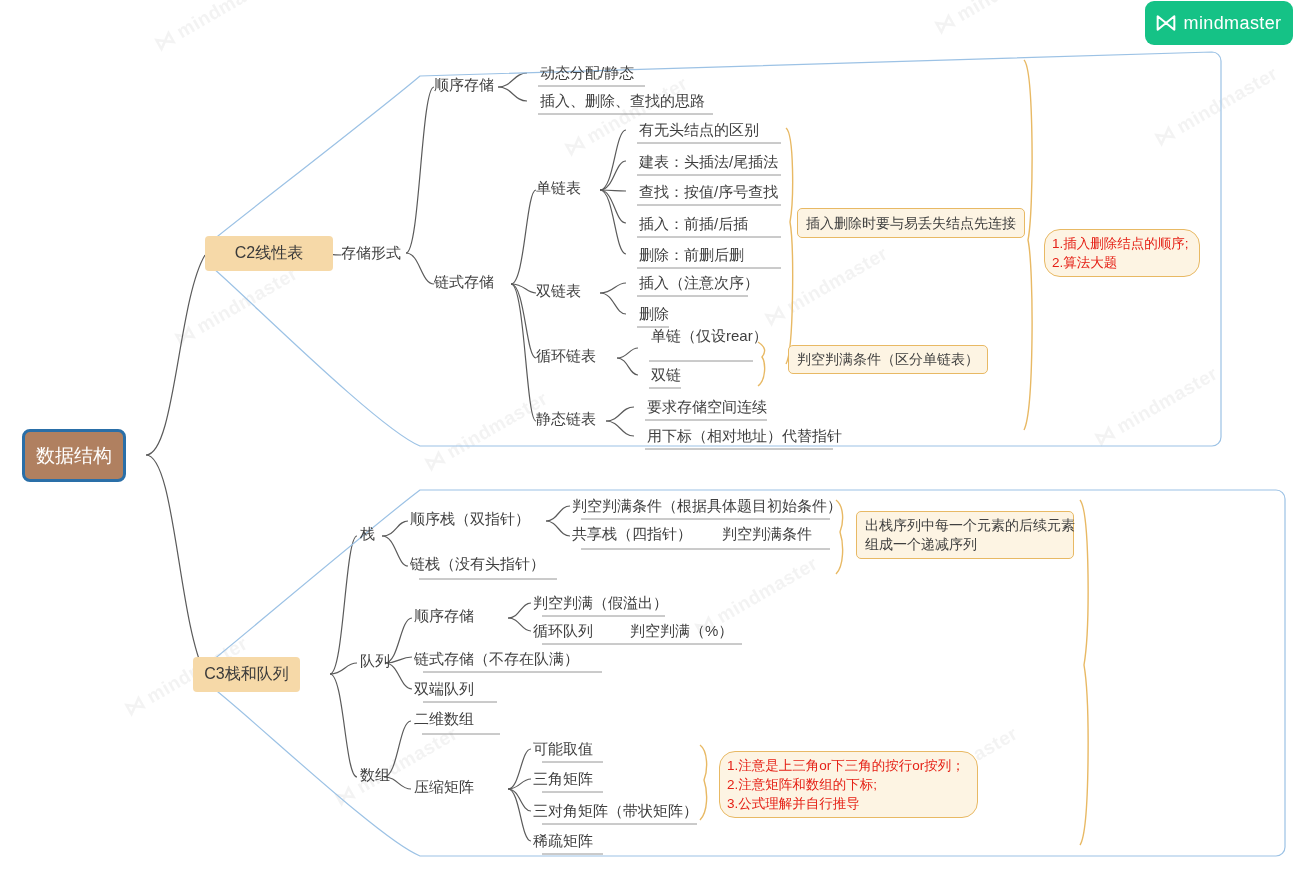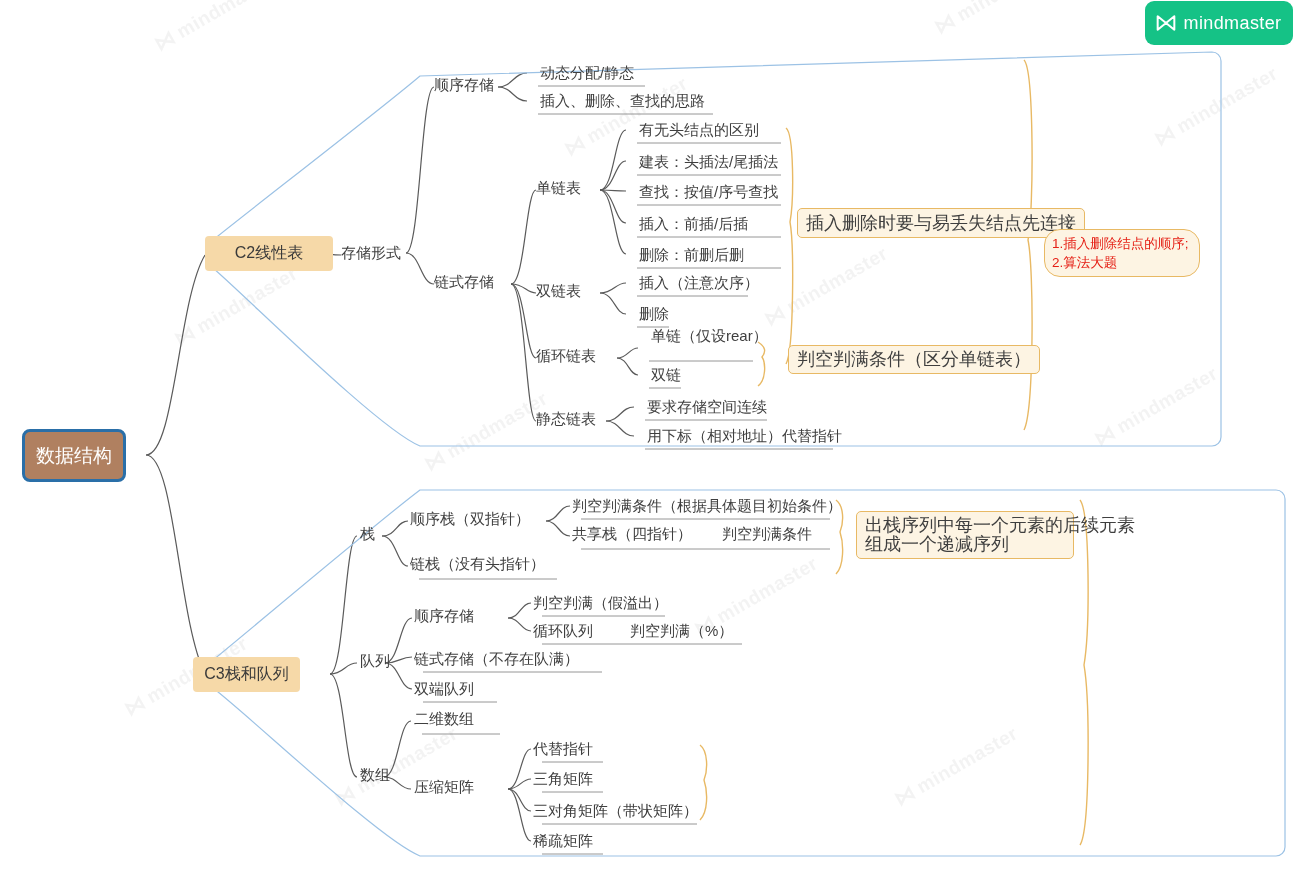--- a/index.html
+++ b/index.html
@@ -101,21 +101,21 @@
     font-size: 15px;
     line-height: 20px;
     display: flex;
     align-items: center;
   }
   .callout {
     background: #fdf4e3;
     border: 1px solid #e8b964;
     border-radius: 5px;
     color: #3f3f3f;
-    font-size: 18px;
+    font-size: 14px;
     line-height: 19px;
     padding: 4px 8px;
     display: flex;
     align-items: center;
   }
   .callout-red {
     background: #fdf4e3;
     border: 1px solid #e8b964;
     border-radius: 16px;
     color: #e52016;
@@ -309,25 +309,30 @@
   <div class="node leaf" style="left:414px; top:606px;">顺序存储</div>
   <div class="node leaf" style="left:533px; top:593px;">判空判满（假溢出）</div>
   <div class="node leaf" style="left:533px; top:621px;">循环队列</div>
   <div class="node leaf" style="left:630px; top:621px;">判空判满（%）</div>
   <div class="node leaf" style="left:414px; top:649px;">链式存储（不存在队满）</div>
   <div class="node leaf" style="left:414px; top:679px;">双端队列</div>
 
   <div class="node leaf" style="left:360px; top:765px;">数组</div>
   <div class="node leaf" style="left:414px; top:709px;">二维数组</div>
   <div class="node leaf" style="left:414px; top:777px;">压缩矩阵</div>
-  <div class="node leaf" style="left:533px; top:739px;">代替指针</div>
+  <div class="node leaf" style="left:533px; top:739px;">可能取值</div>
   <div class="node leaf" style="left:533px; top:769px;">三角矩阵</div>
   <div class="node leaf" style="left:533px; top:801px;">三对角矩阵（带状矩阵）</div>
   <div class="node leaf" style="left:533px; top:831px;">稀疏矩阵</div>
 
   <div class="node callout" style="left:856px; top:511px; width:218px; flex-direction:column; align-items:flex-start;">
     <div>出栈序列中每一个元素的后续元素</div>
     <div>组成一个递减序列</div>
   </div>
 
 
+  <div class="node callout-red" style="left:719px; top:751px; width:259px;">
+    <div>1.注意是上三角or下三角的按行or按列；</div>
+    <div>2.注意矩阵和数组的下标;</div>
+    <div>3.公式理解并自行推导</div>
+  </div>
 
 </div>
 
 </body></html>

